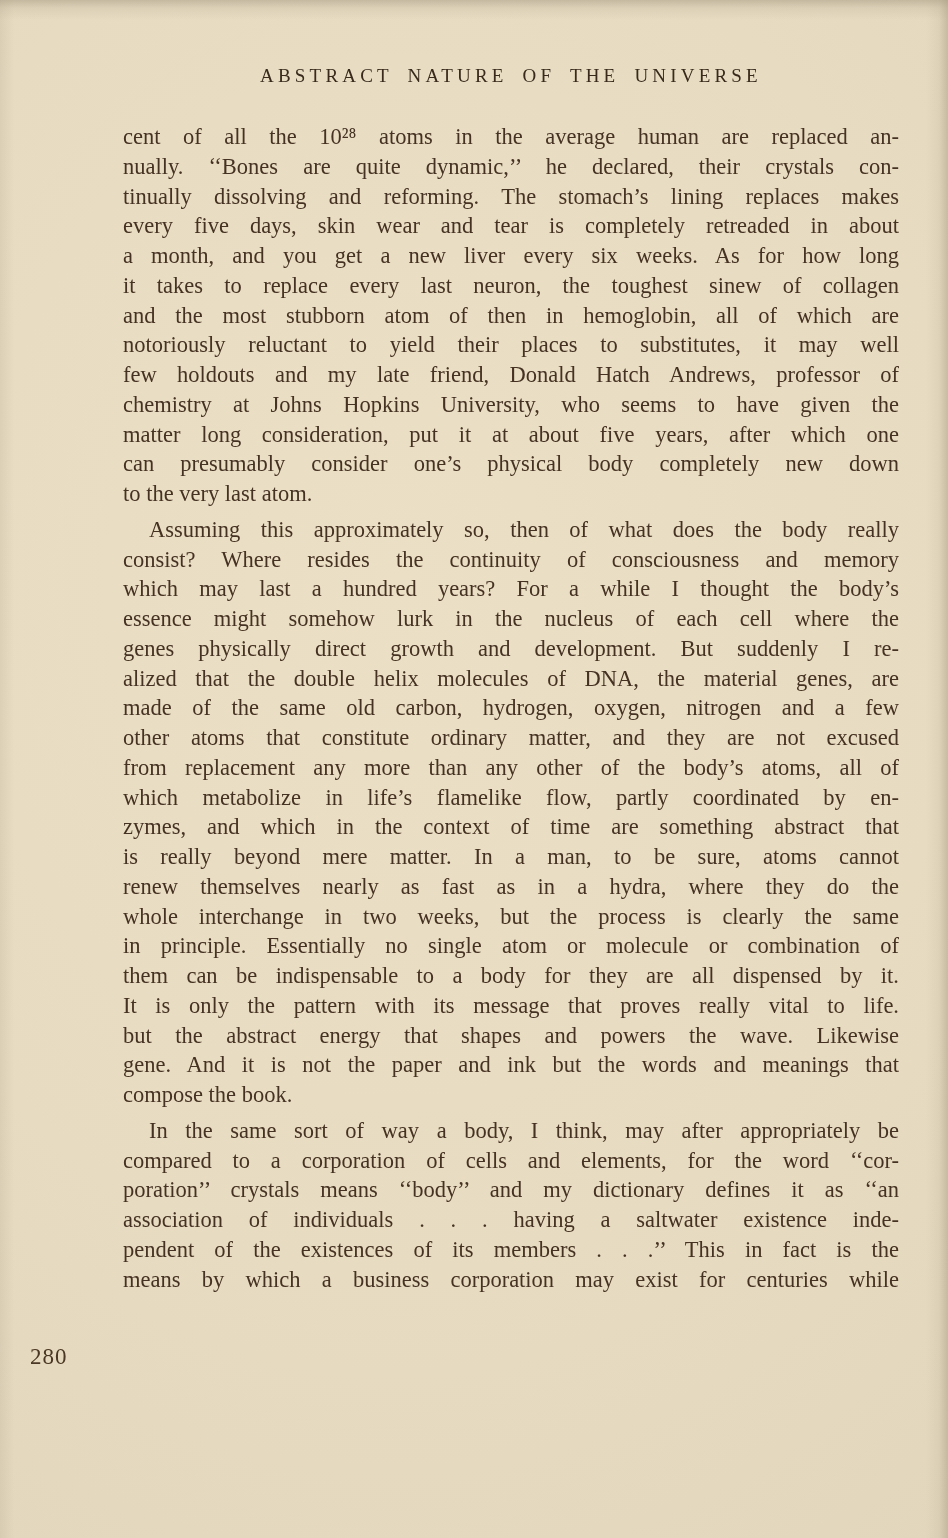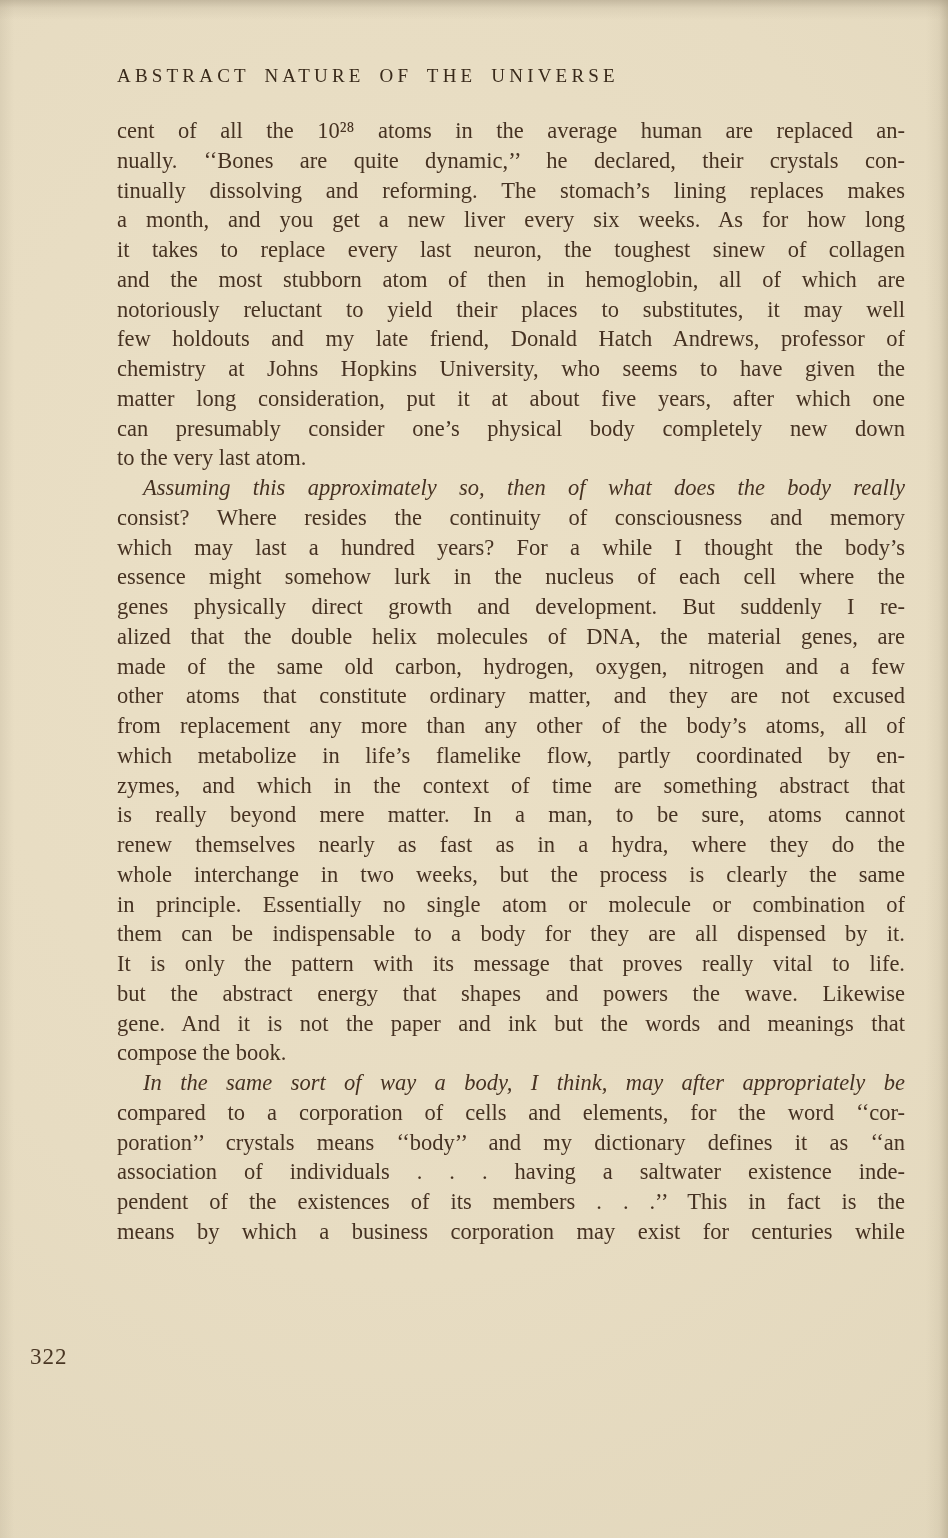--- a/index.html
+++ b/index.html
@@ -18,51 +18,50 @@
       linear-gradient(180deg, rgba(168,156,132,0.55) 0px, rgba(168,156,132,0.18) 8px, rgba(168,156,132,0) 20px),
       linear-gradient(270deg, rgba(160,148,122,0.45) 0px, rgba(160,148,122,0.12) 9px, rgba(160,148,122,0) 22px),
       linear-gradient(90deg, rgba(170,158,134,0.20) 0px, rgba(170,158,134,0) 14px),
       radial-gradient(ellipse 120% 90% at 42% 38%, #ebe0c6 0%, #e7dcc2 50%, #e2d7bc 85%, #ddd2b6 100%);
   }
   .running-head {
     position: absolute;
     top: 64px;
     left: 117px;
     width: 788px;
-    text-align: left;
+    text-align: center;
     font-size: 19px;
     line-height: 24px;
     letter-spacing: 4.2px;
     word-spacing: 6px;
     color: #392a1b;
   }
   .text-block {
     position: absolute;
     top: 116px;
     left: 117px;
     width: 788px;
     font-size: 22.5px;
     color: #463222;
   }
-  .para { margin: 0; padding: 0; }
+  .para { margin: 6px; padding: 0; }
   .line {
     height: 29.76px;
     line-height: 29.76px;
     text-align: justify;
     text-align-last: justify;
     text-justify: inter-word;
     overflow: hidden;
     white-space: nowrap;
   }
   .line.para-end {
     text-align-last: left;
   }
   .para.indent .line:first-child {
     text-indent: 26px;
-    font-style: italic;
   }
   .folio {
     position: absolute;
     top: 1342px;
     left: 30px;
     font-size: 23px;
     line-height: 29.76px;
     color: #4a3724;
     letter-spacing: 1px;
   }
@@ -71,20 +70,21 @@
 <body>
 
 <div class="page">
   <div class="running-head">ABSTRACT NATURE OF THE UNIVERSE</div>
 
   <div class="text-block">
       <div class="para">
         <div class="line">cent of all the 10²⁸ atoms in the average human are replaced an-</div>
         <div class="line">nually.  ‘‘Bones are quite dynamic,’’ he declared, their crystals con-</div>
         <div class="line">tinually dissolving and reforming.  The stomach’s lining replaces makes</div>
+        <div class="line">every five days, skin wear and tear is completely retreaded in about</div>
         <div class="line">a month, and you get a new liver every six weeks.  As for how long</div>
         <div class="line">it takes to replace every last neuron, the toughest sinew of collagen</div>
         <div class="line">and the most stubborn atom of then in hemoglobin, all of which are</div>
         <div class="line">notoriously reluctant to yield their places to substitutes, it may well</div>
         <div class="line">few holdouts and my late friend, Donald Hatch Andrews, professor of</div>
         <div class="line">chemistry at Johns Hopkins University, who seems to have given the</div>
         <div class="line">matter long consideration, put it at about five years, after which one</div>
         <div class="line">can presumably consider one’s physical body completely new down</div>
         <div class="line para-end">to the very last atom.</div>
       </div>
@@ -113,14 +113,14 @@
       <div class="para indent">
         <div class="line">In the same sort of way a body, I think, may after appropriately be</div>
         <div class="line">compared to a corporation of cells and elements, for the word ‘‘cor-</div>
         <div class="line">poration’’ crystals means ‘‘body’’ and my dictionary defines it as ‘‘an</div>
         <div class="line">association of individuals . . . having a saltwater existence inde-</div>
         <div class="line">pendent of the existences of its members . . .’’  This in fact is the</div>
         <div class="line">means by which a business corporation may exist for centuries while</div>
       </div>
     </div>
 
-  <div class="folio">322</div>
+  <div class="folio">280</div>
 </div>
 
 </body></html>

